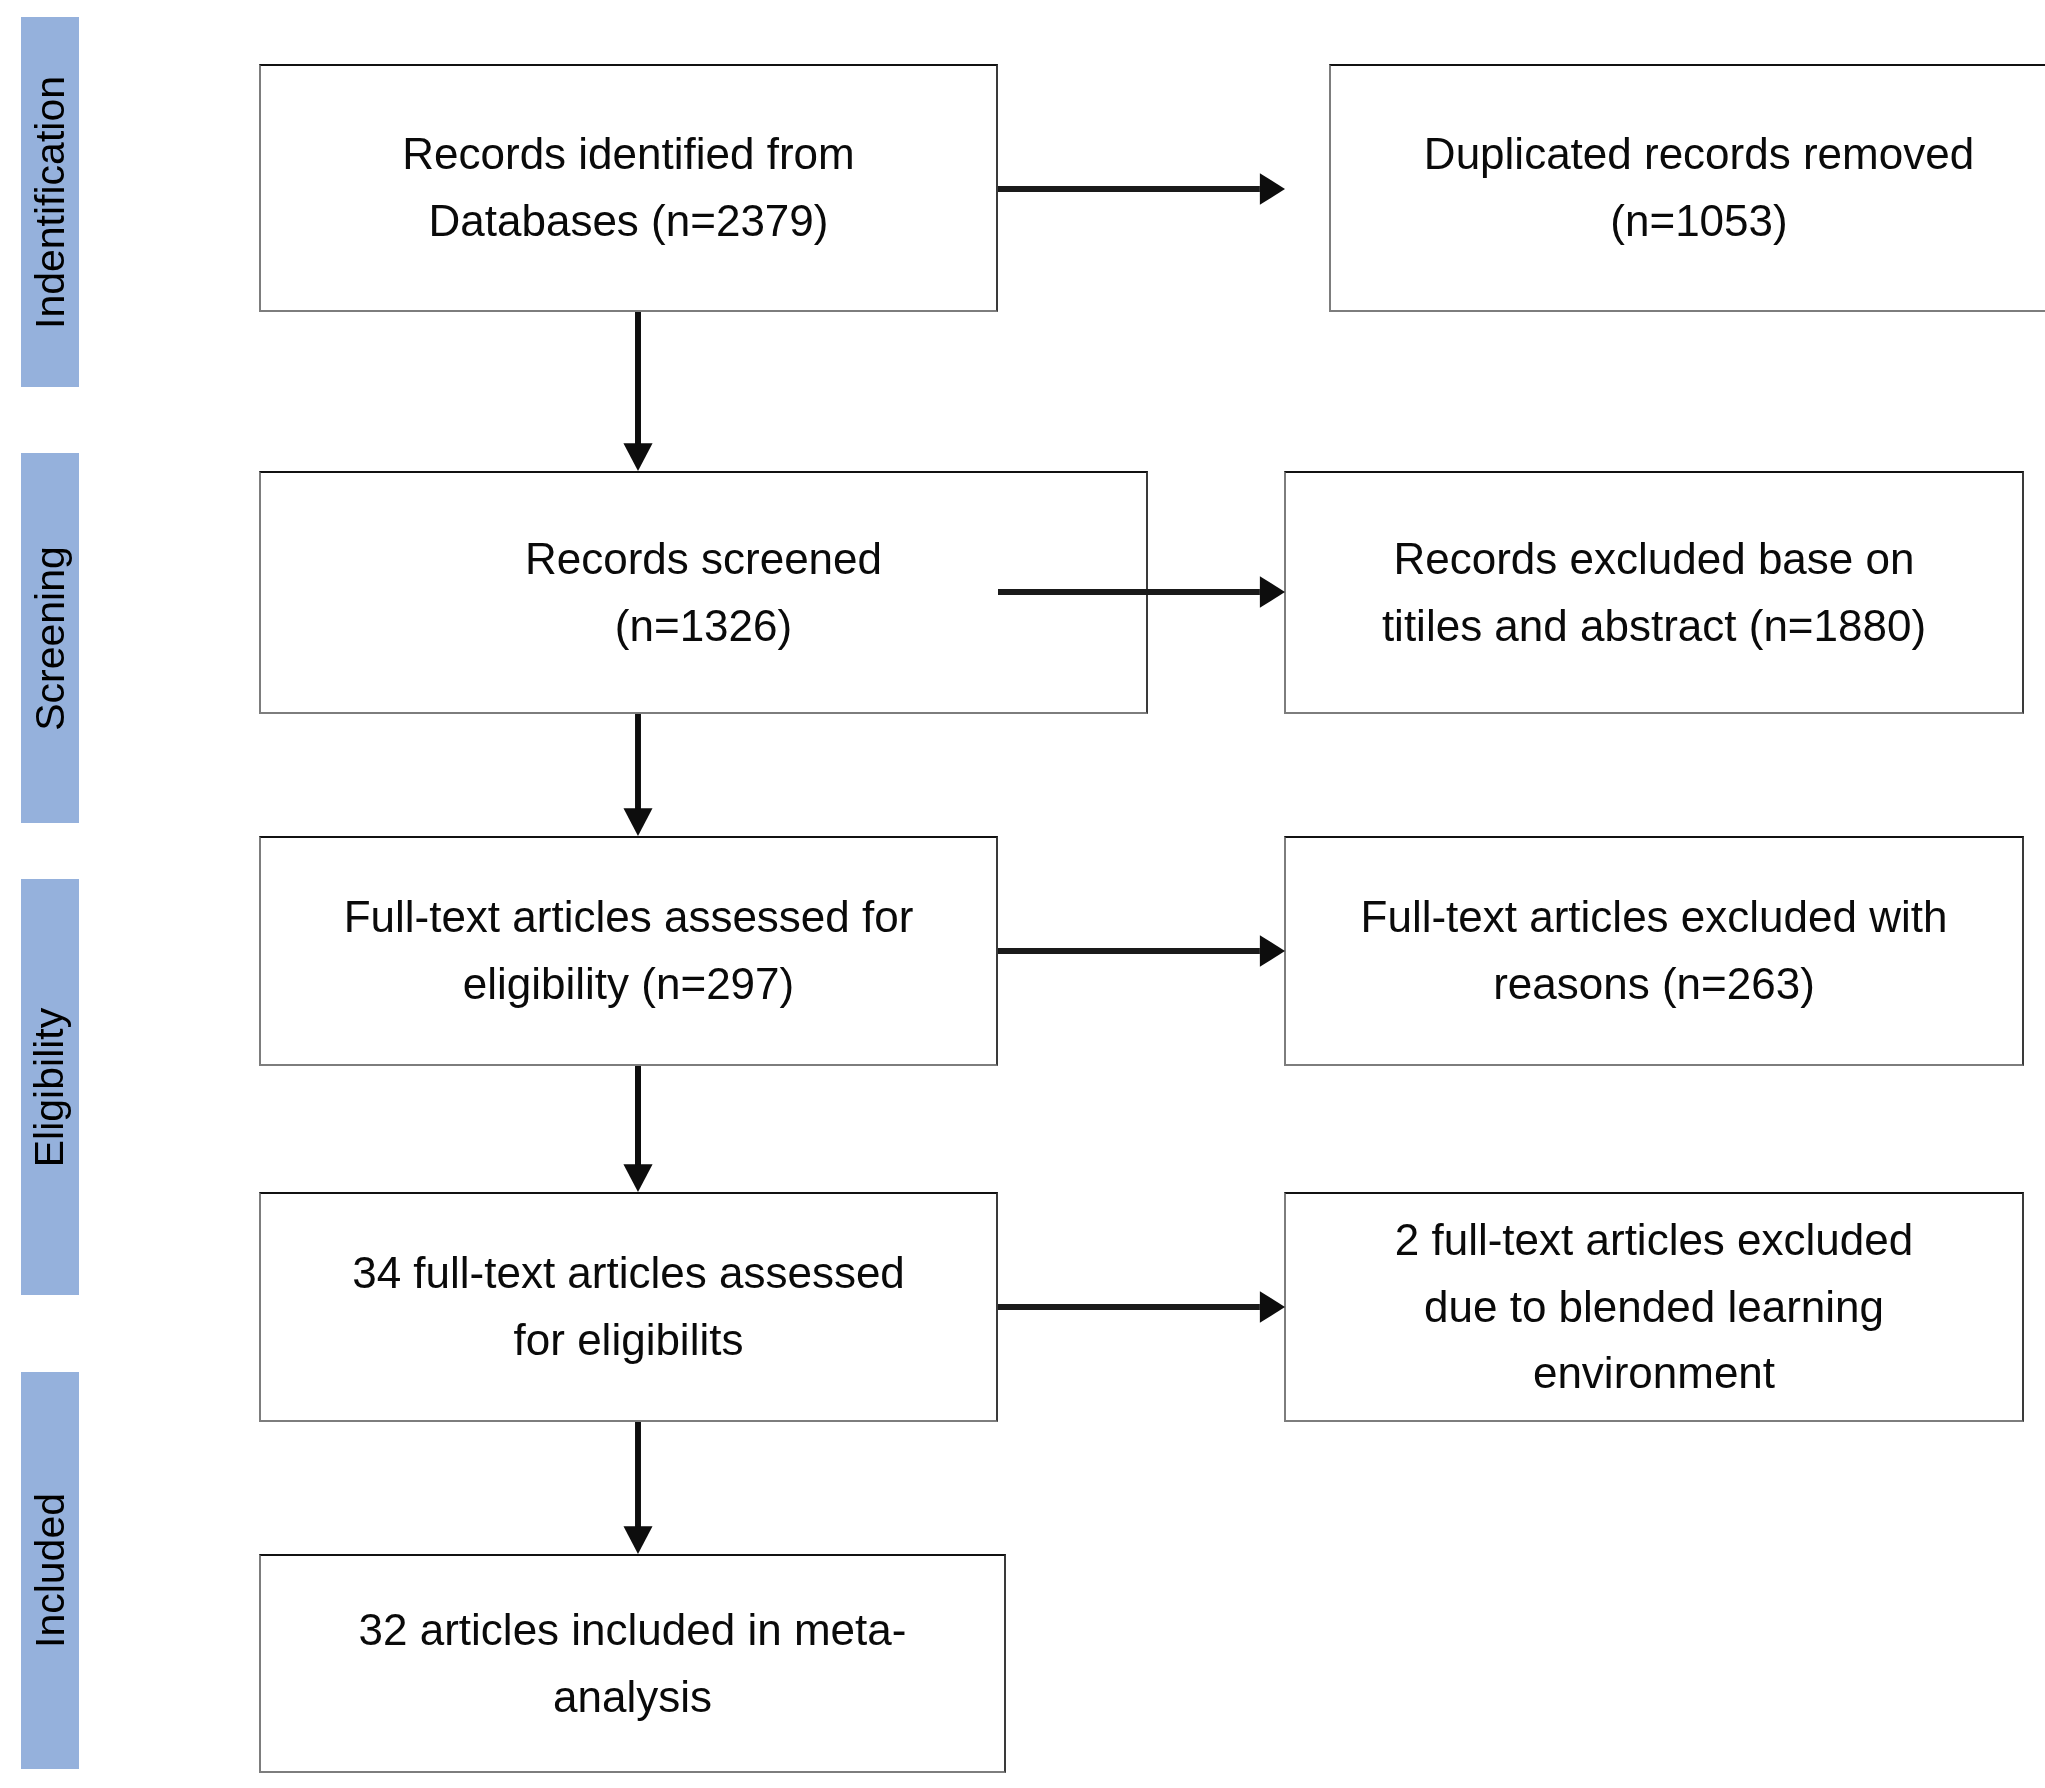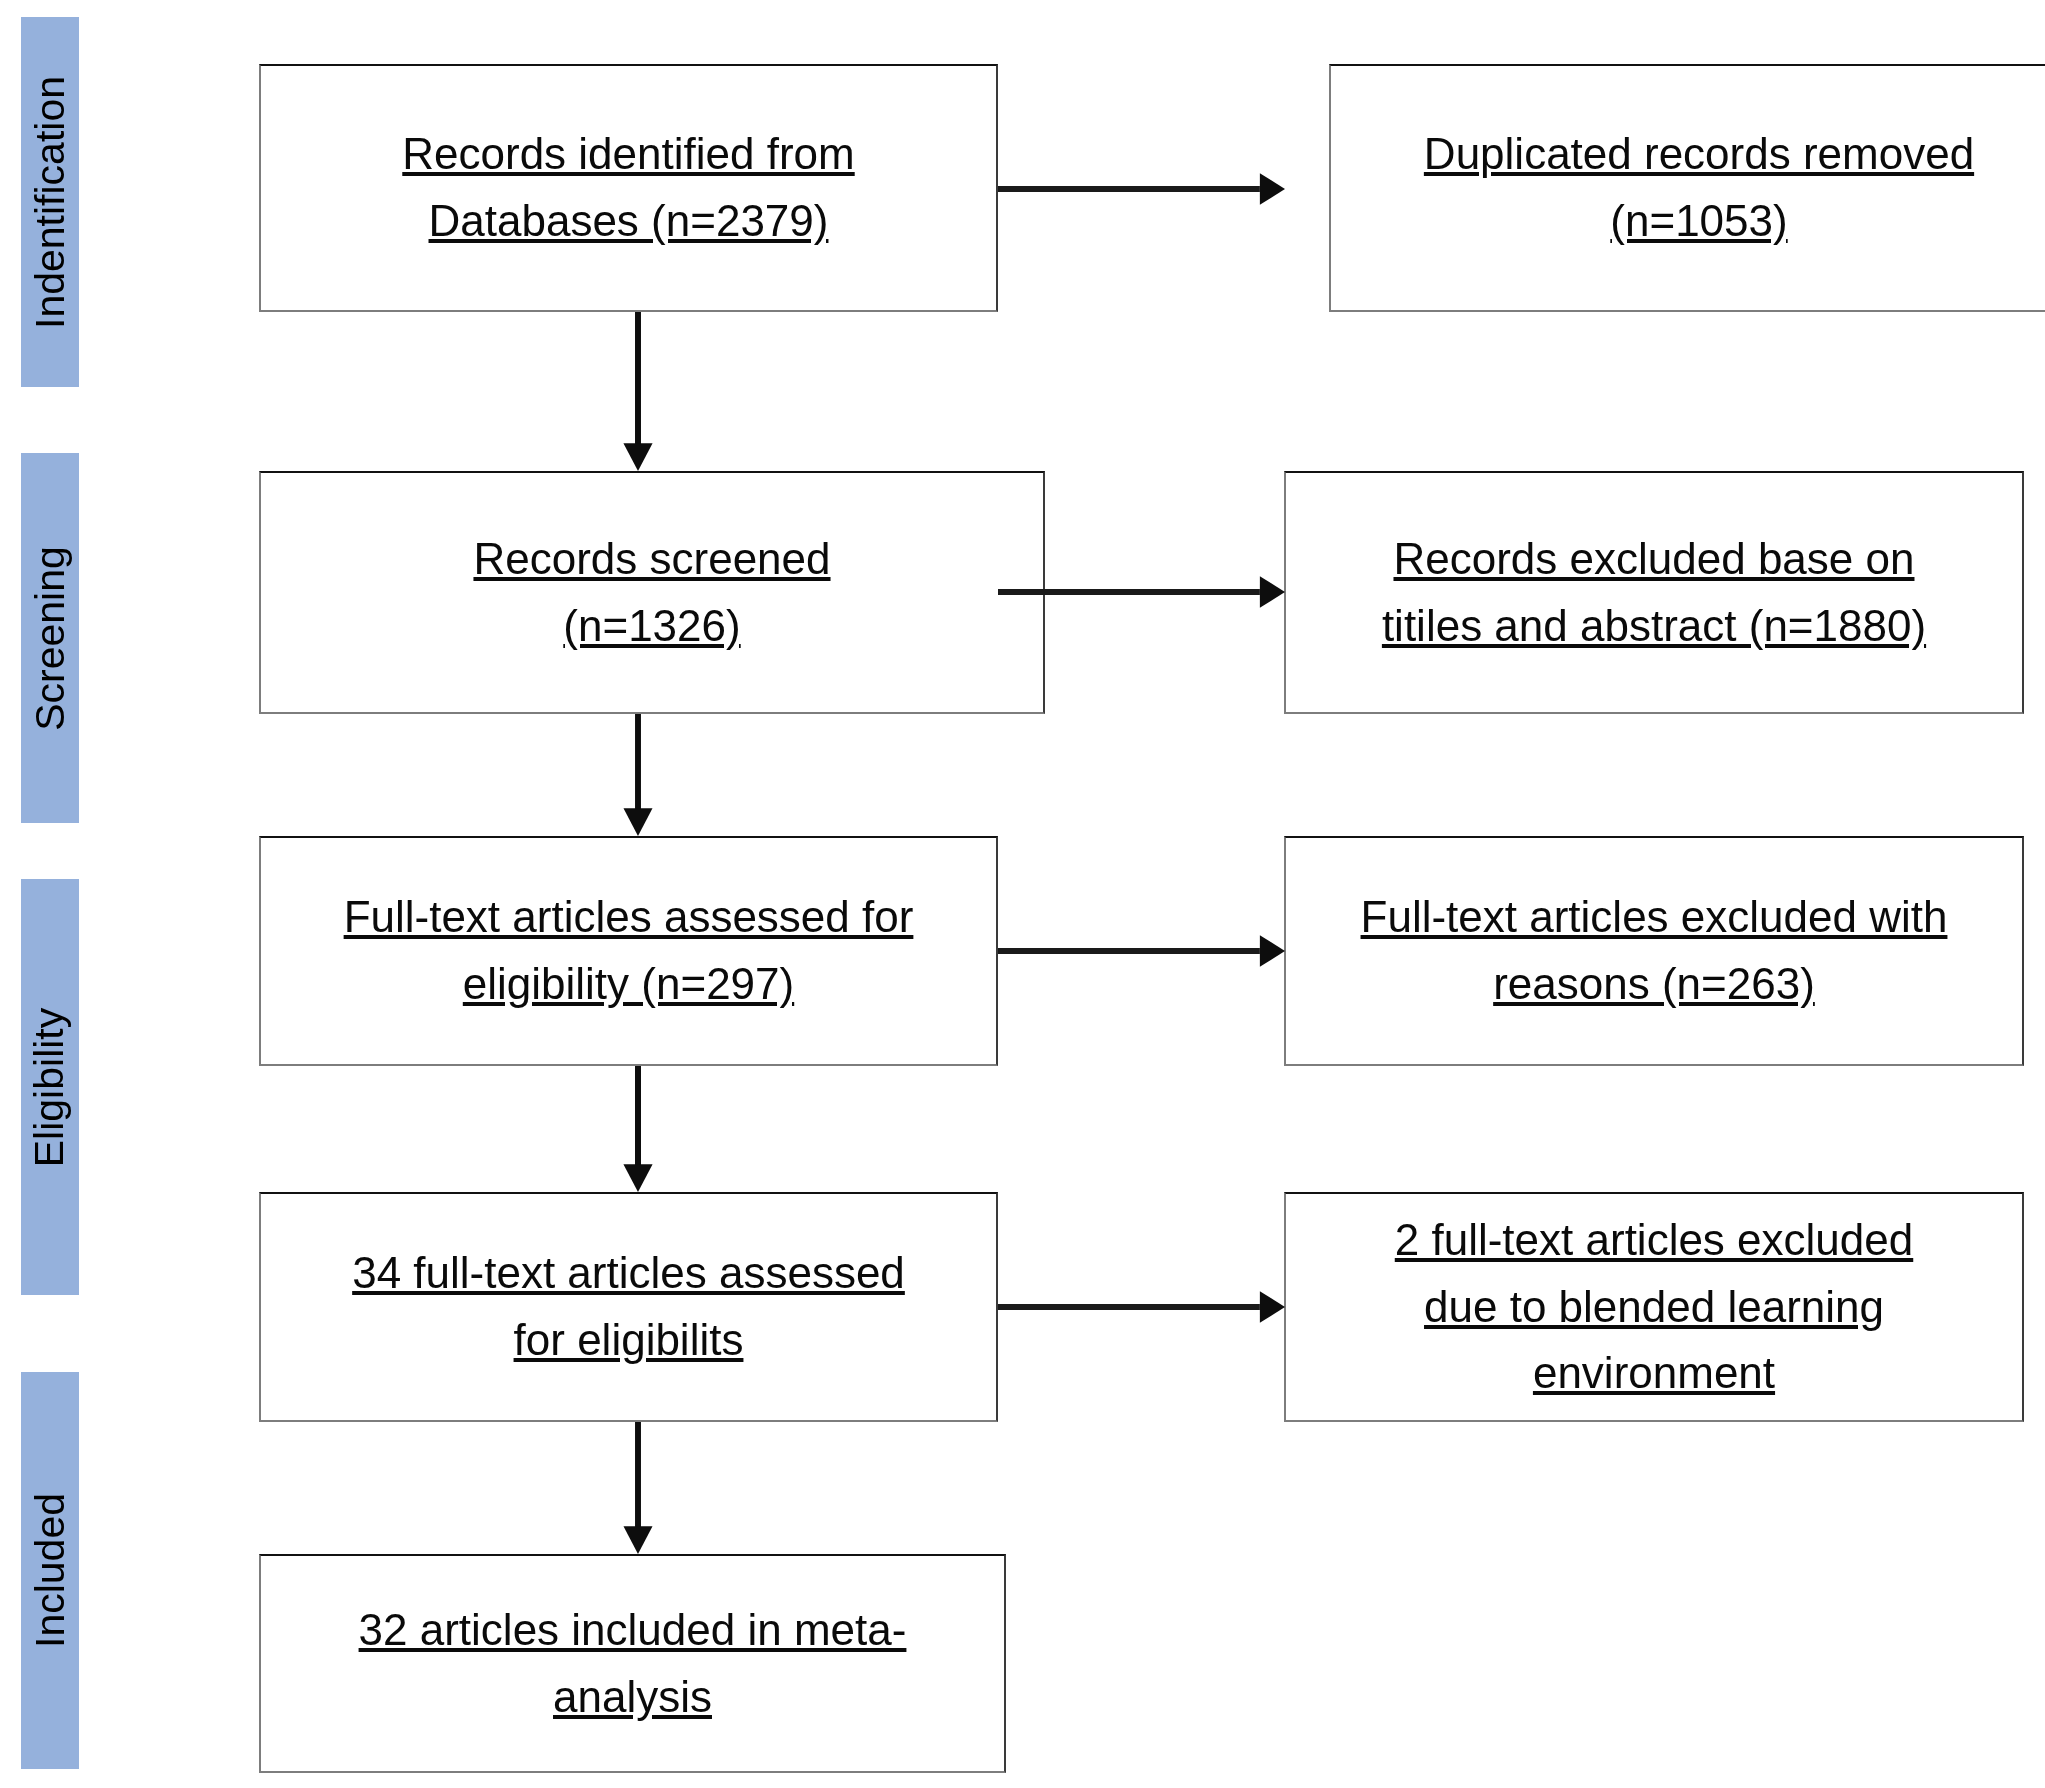--- a/index.html
+++ b/index.html
@@ -49,21 +49,20 @@
     align-items: center;
     justify-content: center;
     padding: 6.6px 18.5px;
   }
   .flow-box .box-text {
     text-align: center;
     font-size: 44px;
     line-height: 1.52;
     color: #0a0a0a;
     font-family: "Liberation Sans", sans-serif;
-    text-decoration: underline;
   }
 
   
   .conn {
     position: absolute;
   }
   .conn svg {
     display: block;
     overflow: visible;
   }
@@ -110,21 +109,21 @@
     </svg>
   </div>
 
   <div class="conn" style="left:618px; top:312px; width:40px; height:159px;">
     <svg width="40" height="159" viewBox="0 0 60 240" aria-hidden="true">
       <line x1="30" y1="0" x2="30" y2="205" stroke="#0d0d0d" stroke-width="9"></line>
       <polygon points="8,198 52,198 30,240" fill="#0d0d0d"></polygon>
     </svg>
   </div>
 
-  <div class="flow-box" style="left:259px; top:471px; width:786px; height:243px;">
+  <div class="flow-box" style="left:259px; top:471px; width:889px; height:243px;">
     <div class="box-text">
       <div>Records screened</div>
       <div>(n=1326)</div>
     </div>
   </div>
 
   <div class="flow-box" style="left:1284px; top:471px; width:740px; height:243px;">
     <div class="box-text">
       <div>Records excluded base on</div>
       <div>titiles and abstract (n=1880)</div>

